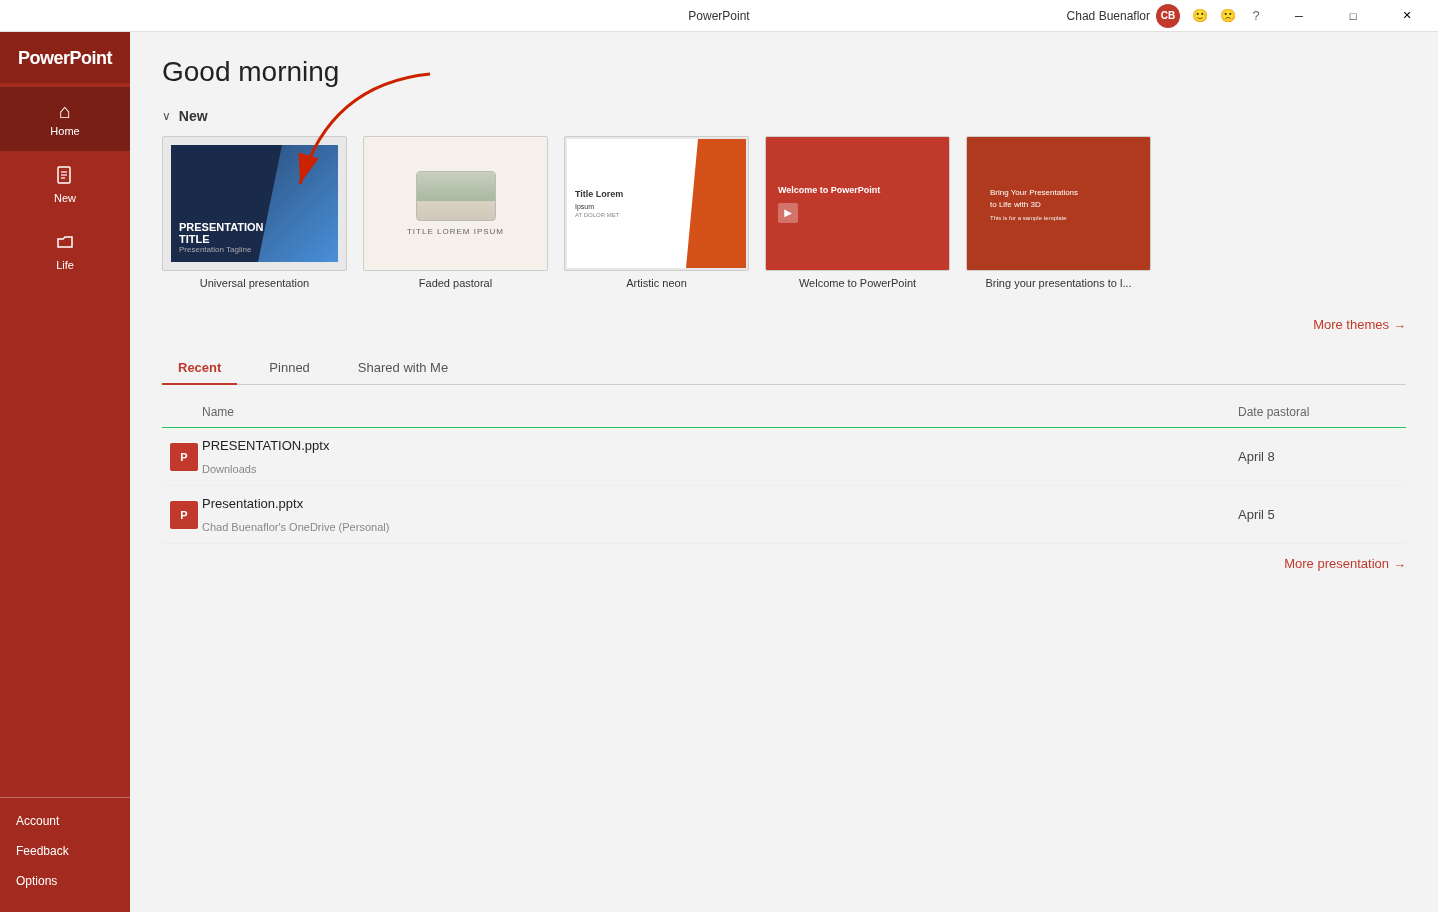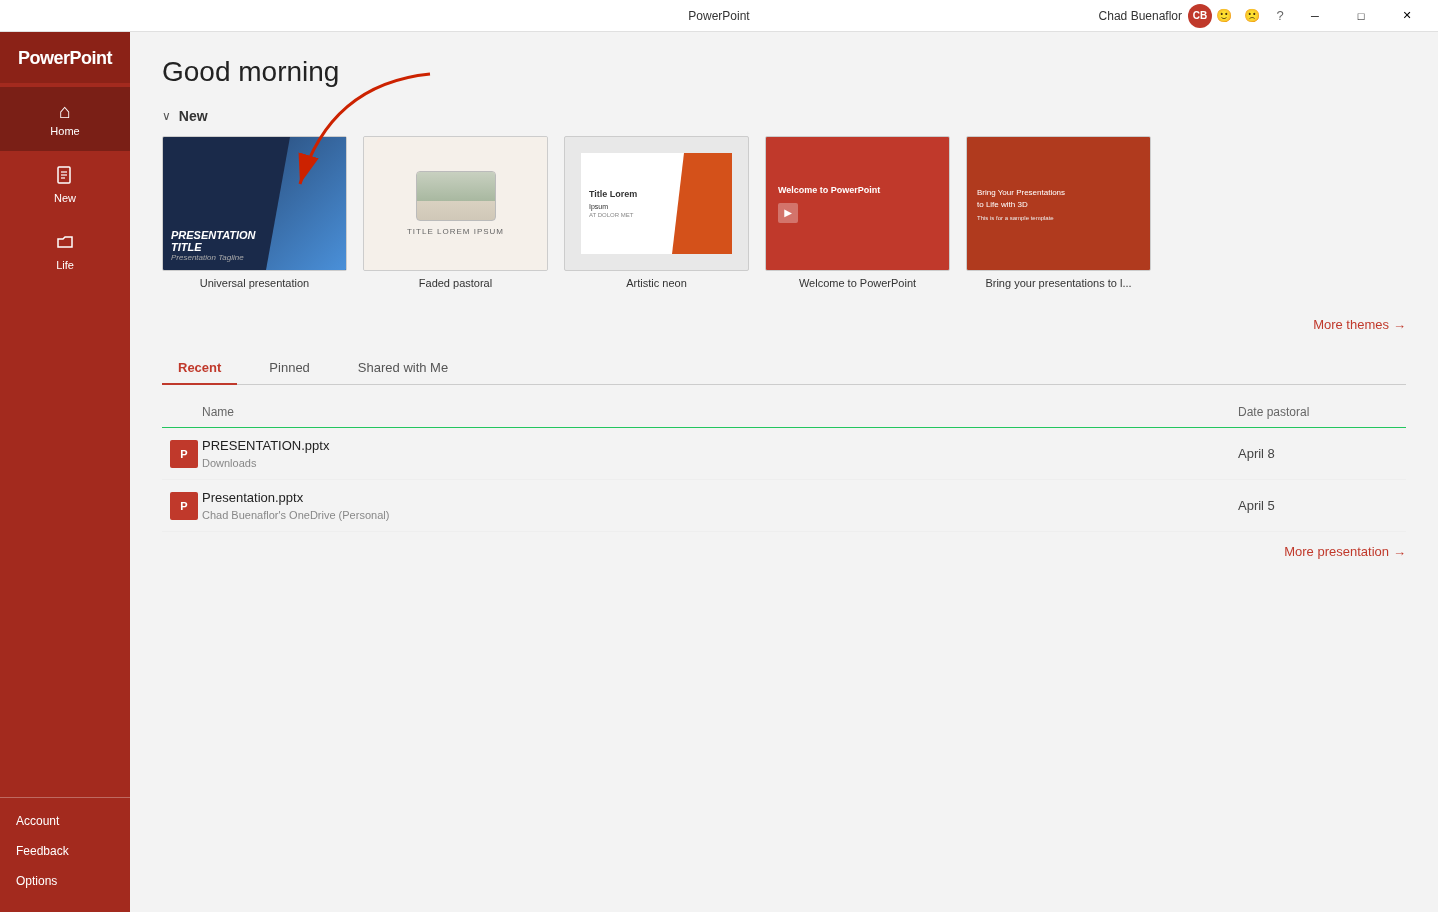--- a/index.html
+++ b/index.html
@@ -19,20 +19,21 @@
     .titlebar-center {
       position: absolute;
       left: 50%;
       transform: translateX(-50%);
       font-size: 12px;
       color: #333;
     }
     .titlebar-right {
       display: flex;
       align-items: center;
+      gap: 8px;
       margin-left: auto;
     }
     .titlebar-user {
       display: flex;
       align-items: center;
       gap: 6px;
       font-size: 12px;
       color: #333;
     }
     .user-avatar {
@@ -343,21 +344,21 @@
     .file-info {
       flex: 1;
     }
     .file-name {
       font-size: 13px;
       color: #222;
     }
     .file-location {
       font-size: 11px;
       color: #888;
-      margin-top: 4px;
+      margin-top: 10px;
     }
     .file-date {
       width: 160px;
       font-size: 13px;
       color: #444;
     }
 
     
     .more-presentations {
       color: #c0392b;
@@ -455,21 +456,21 @@
 
     <div class="section-header">
       <span class="section-toggle">∨</span>
       <span class="section-title">New</span>
     </div>
 
     <div class="templates-row">
 
 
       <div class="template-card">
-        <div class="template-thumb" style="padding:0;overflow:hidden;font-style:italic;">
+        <div class="template-thumb" style="padding:8px;overflow:hidden;">
           <div class="universal-thumb" style="position:relative;">
             <div class="universal-img"></div>
             <span class="universal-title" style="position:relative;z-index:1;">PRESENTATION<br>TITLE</span>
             <span class="universal-sub" style="position:relative;z-index:1;">Presentation Tagline</span>
           </div>
         </div>
         <span class="template-label">Universal presentation</span>
       </div>
 
       <div class="template-card">
@@ -478,21 +479,21 @@
             <div style="width:80px;height:50px;border:1px solid #bbb;border-radius:4px;overflow:hidden;margin-bottom:6px;background:linear-gradient(180deg,#e8e0d0,#d0c8b8);">
               <div style="width:100%;height:60%;background:linear-gradient(180deg,#c8d0c0,#a8b8a0);"></div>
             </div>
             <span style="font-size:8px;color:#666;letter-spacing:1px;text-transform:uppercase;">TITLE LOREM IPSUM</span>
           </div>
         </div>
         <span class="template-label">Faded pastoral</span>
       </div>
 
       <div class="template-card">
-        <div class="template-thumb" style="padding:16px;overflow:hidden;">
+        <div class="template-thumb" style="padding:2px;overflow:hidden;">
           <div style="background:white;width:100%;height:100%;display:flex;align-items:center;overflow:hidden;position:relative;">
             <div style="flex:1;padding:8px;">
               <div style="font-size:9px;color:#333;font-weight:bold;margin-bottom:4px;">Title Lorem</div>
               <div style="font-size:7px;color:#333;">Ipsum</div>
               <div style="font-size:6px;color:#888;margin-top:2px;">AT DOLOR MET</div>
             </div>
             <div style="width:60px;height:100%;background:#d4511a;clip-path:polygon(20% 0%, 100% 0%, 100% 100%, 0% 100%);"></div>
           </div>
         </div>
         <span class="template-label">Artistic neon</span>
@@ -505,21 +506,21 @@
             <div style="margin-top:6px;width:20px;height:20px;background:rgba(255,255,255,0.3);border-radius:2px;display:flex;align-items:center;justify-content:center;">
               <span style="color:white;font-size:10px;">▶</span>
             </div>
           </div>
         </div>
         <span class="template-label">Welcome to PowerPoint</span>
       </div>
 
       <div class="template-card">
         <div class="template-thumb" style="padding:0;overflow:hidden;">
-          <div style="background:#b03a1e;width:100%;height:100%;display:flex;flex-direction:column;justify-content:center;padding:10px;">
+          <div style="background:#b03a1e;width:100%;height:100%;display:flex;flex-direction:column;justify-content:center;padding:23px;">
             <span style="color:white;font-size:8px;line-height:1.5;">Bring Your Presentations<br>to Life with 3D</span>
             <span style="color:#eee;font-size:6px;margin-top:4px;">This is for a sample template</span>
           </div>
         </div>
         <span class="template-label">Bring your presentations to l...</span>
       </div>
 
     </div>
 
     <div class="more-link">

